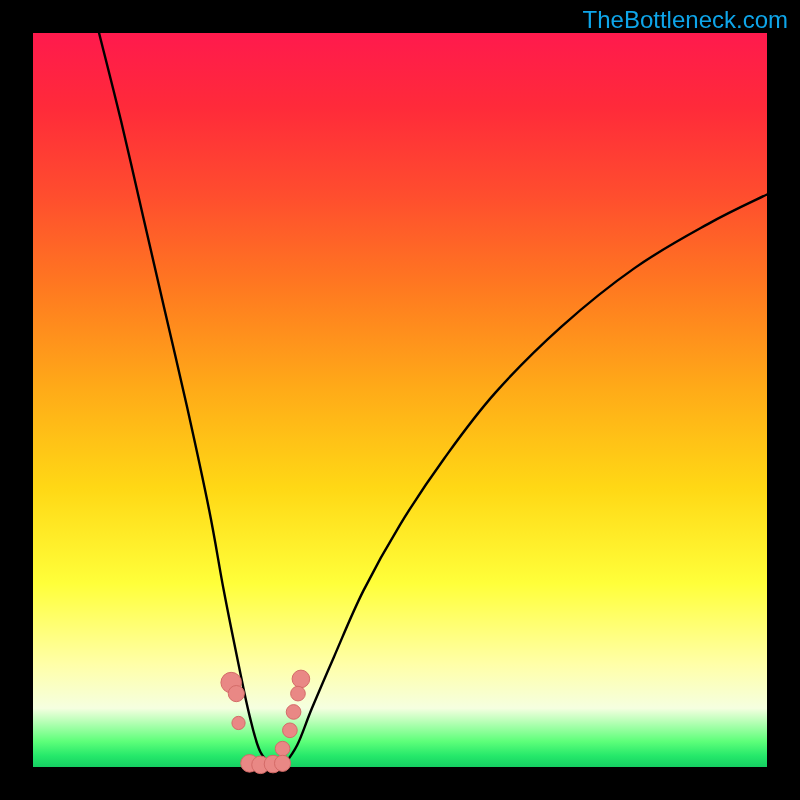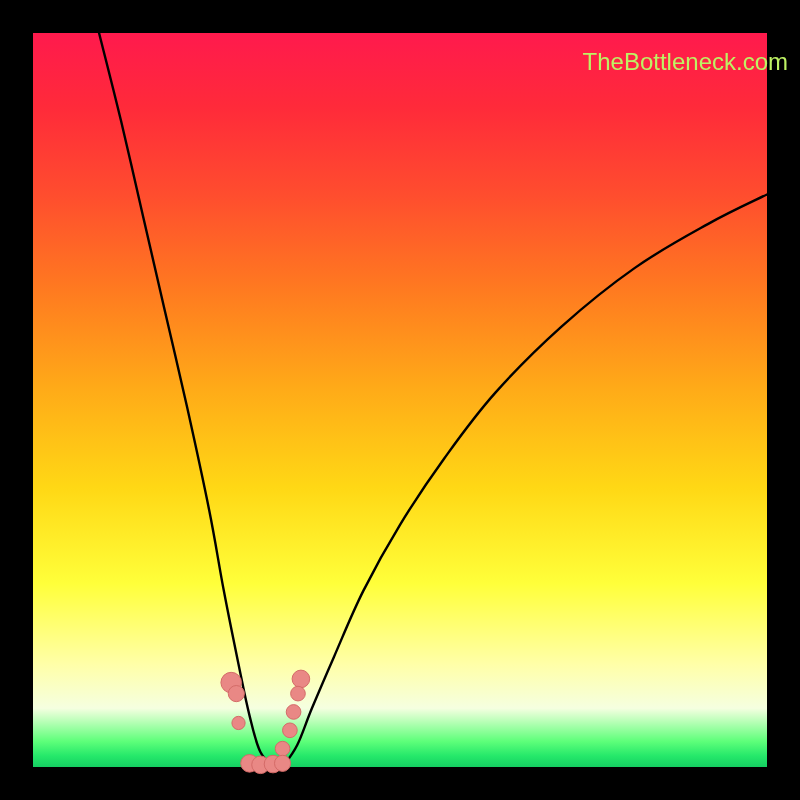--- a/index.html
+++ b/index.html
@@ -39,26 +39,25 @@
       #f5ffe0 92%,
       #5eff7a 96.5%,
       #25e86a 98.5%,
       #15cf62 100%
     );
   }
   .attribution {
     position: absolute;
     top: 6px;
     right: 12px;
-    color: #bef264;
+    color: #0ea5e9;
     font-size: 24px;
     font-weight: 400;
     letter-spacing: 0;
     user-select: none;
-    margin-top: 42px;
   }
   svg.curves {
     position: absolute;
     left: 33px;
     top: 33px;
     width: 734px;
     height: 734px;
     overflow: visible;
   }
 </style>

